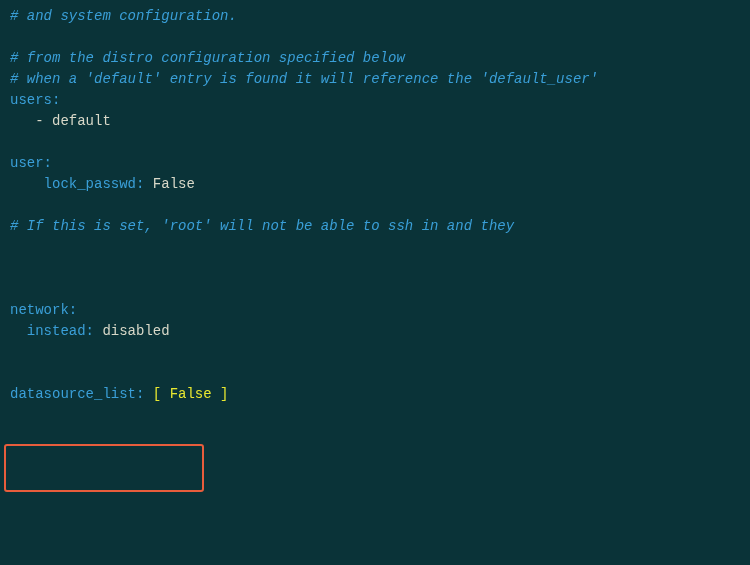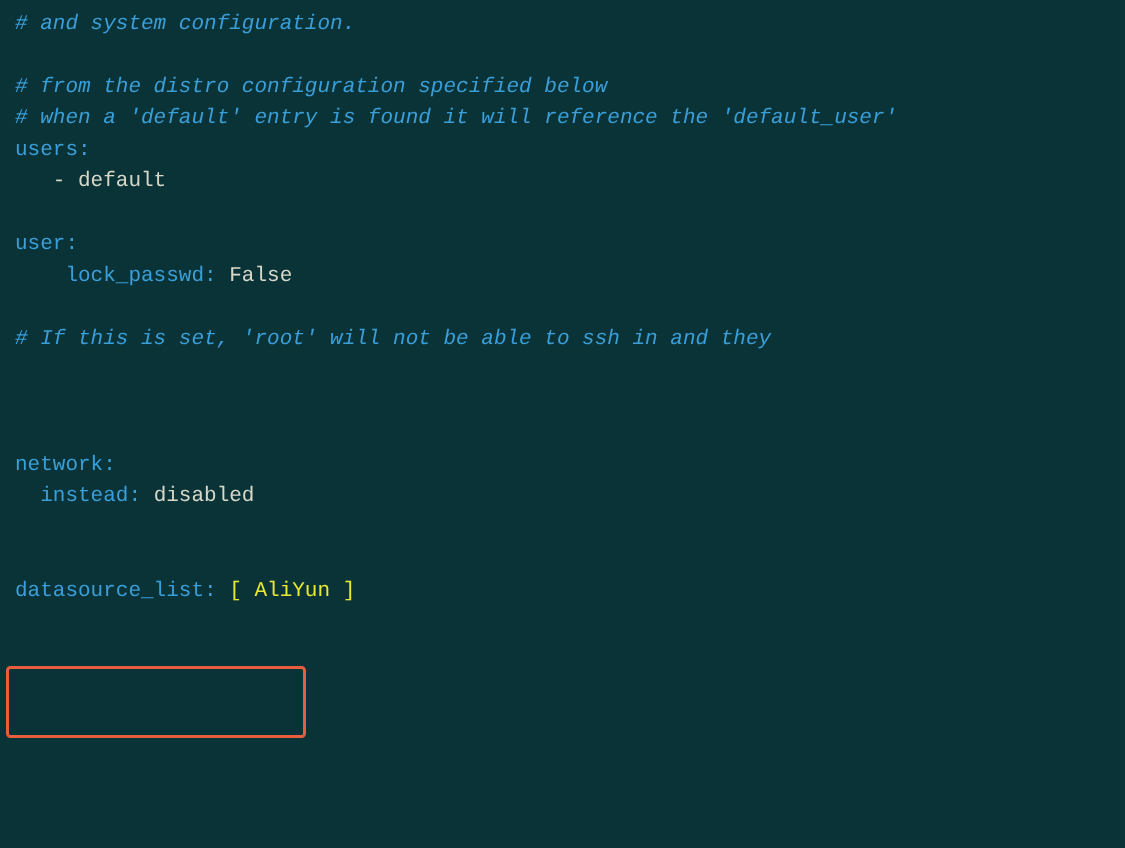--- a/index.html
+++ b/index.html
@@ -57,16 +57,16 @@
     <div class="line"><span class="key">    lock_passwd:</span><span class="value"> False</span></div>
     <div class="line">&nbsp;</div>
     <div class="line"><span class="comment"># If this is set, 'root' will not be able to ssh in and they</span></div>
     <div class="line">&nbsp;</div>
     <div class="line">&nbsp;</div>
     <div class="line">&nbsp;</div>
     <div class="line"><span class="key">network:</span></div>
     <div class="line"><span class="key">  instead:</span><span class="value"> disabled</span></div>
     <div class="line">&nbsp;</div>
     <div class="line">&nbsp;</div>
-    <div class="line"><span class="key">datasource_list:</span><span class="datasource"> [ AliYun ]</span></div>
+    <div class="line"><span class="key">datasource_list:</span><span class="datasource"> [ False ]</span></div>
     <div class="line">&nbsp;</div>
   </div>
 <div class="highlight-box" id="hlbox" style="top: 444px; left: 4px; width: 200px; height: 48px;"></div>
 
 </body></html>

